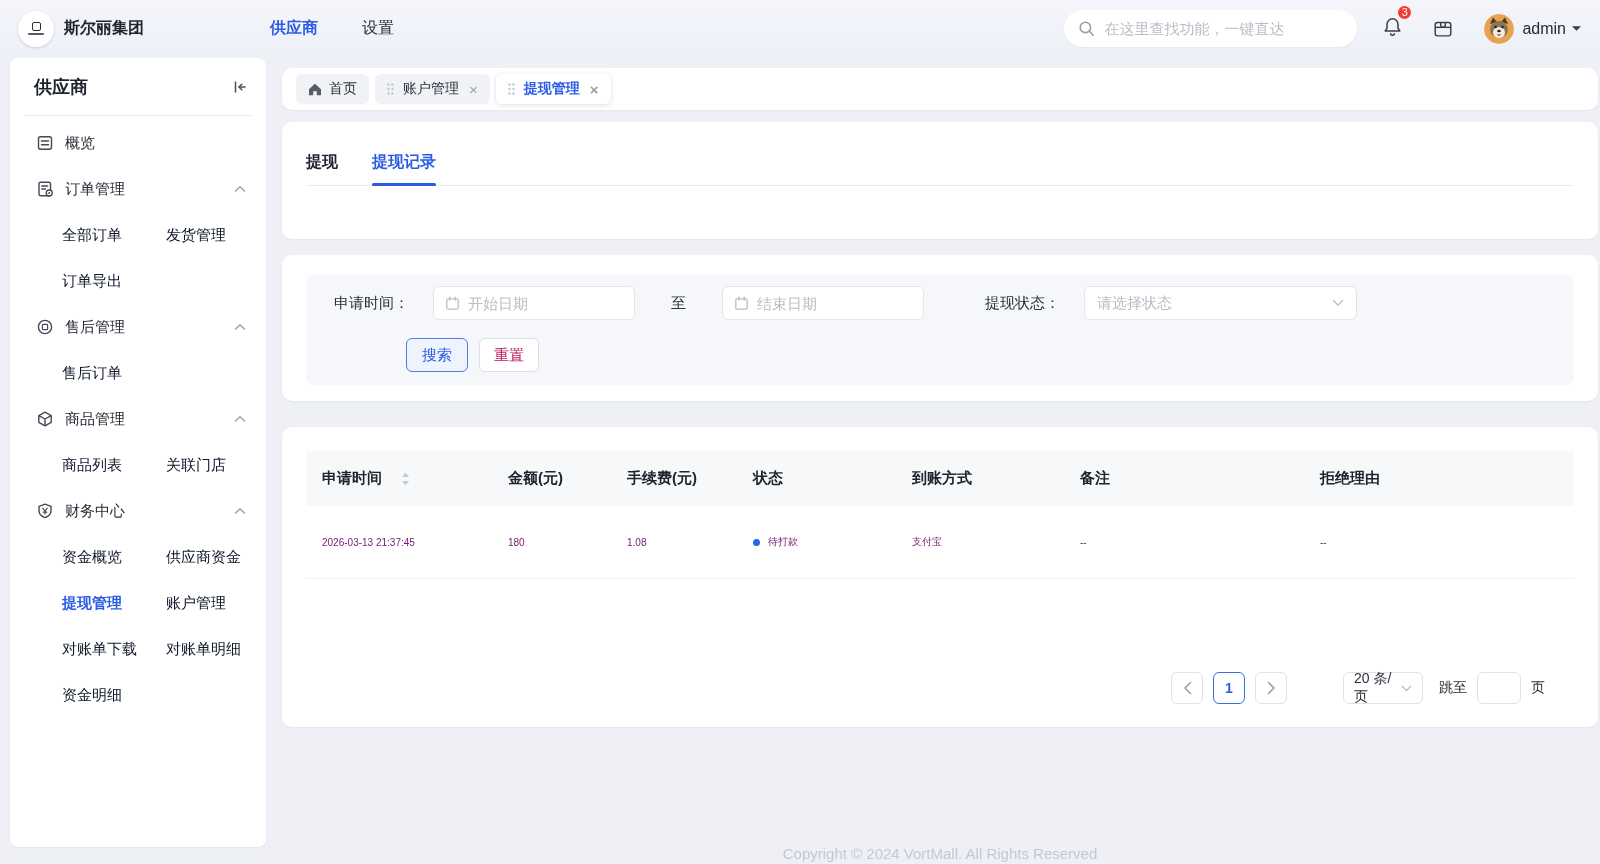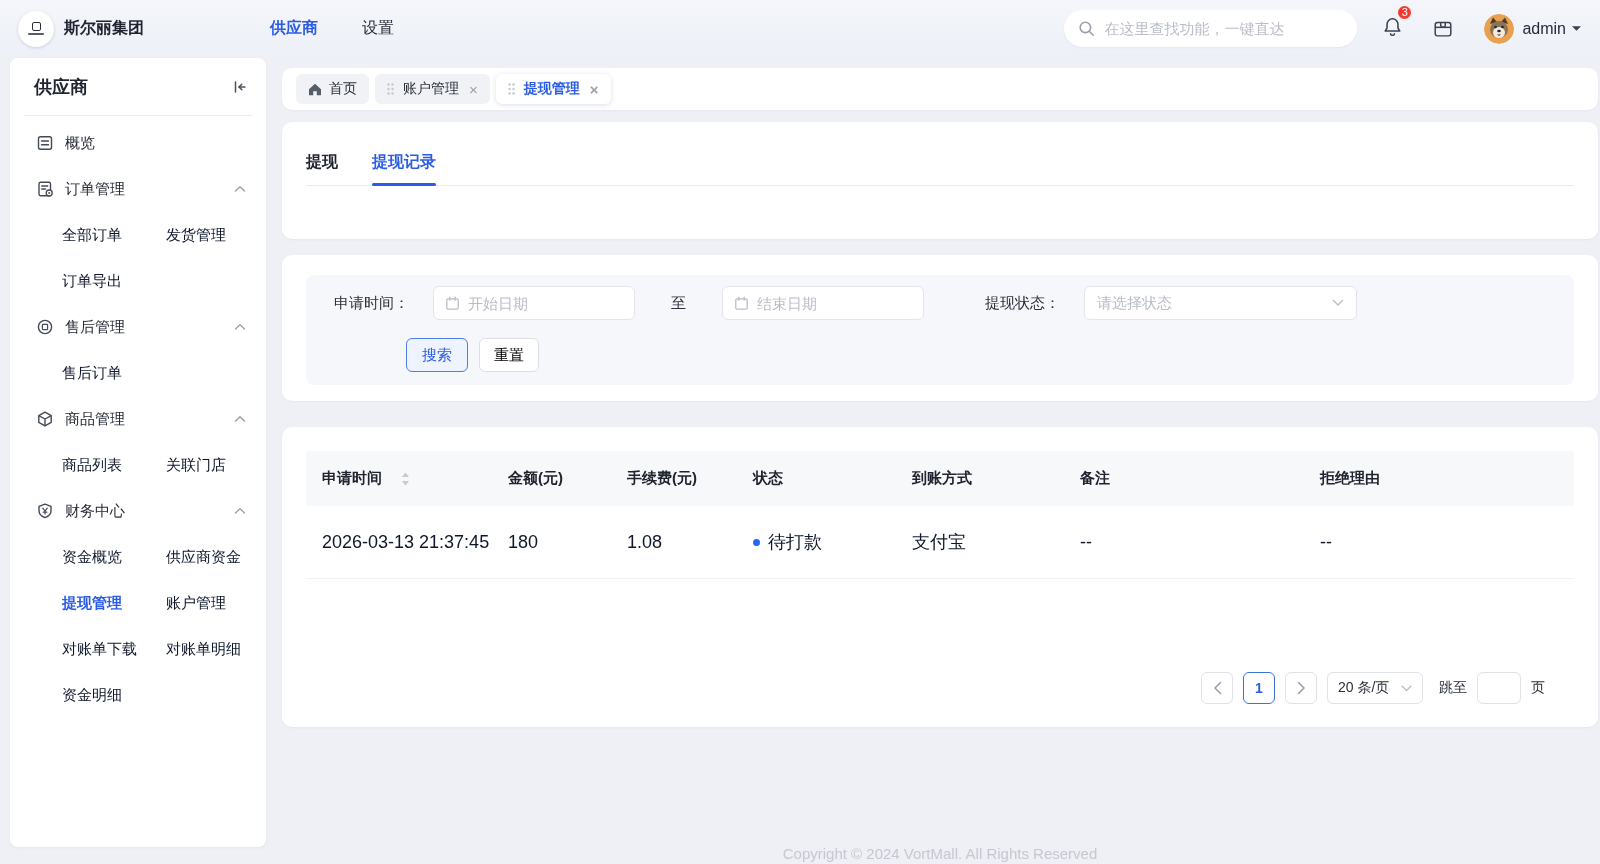--- a/index.html
+++ b/index.html
@@ -81,37 +81,37 @@
   .input-box input::placeholder{color:#b9bdc7;}
   .to-label{margin:0 12px;font-size:15px;color:#2a2f3a;}
   .status-label{margin-left:37px;}
   .select-box{width:273px;height:34px;background:#fff;border:1px solid #e3e5ea;border-radius:6px;
     display:flex;align-items:center;justify-content:space-between;padding:0 12px;cursor:pointer;}
   .select-placeholder{font-size:15px;color:#b9bdc7;}
   .filter-row2{margin-top:18px;padding-left:72px;display:flex;gap:11px;}
   .btn{height:34px;border-radius:6px;font-size:15px;display:flex;align-items:center;
     justify-content:center;cursor:pointer;font-family:inherit;}
   .btn-search{width:62px;border:1px solid #4d7ee8;color:#2b5ce6;background:#eef3fd;}
-  .btn-reset{width:60px;border:1px solid #dcdfe5;color:#000000;background:#fff;}
+  .btn-reset{width:60px;border:1px solid #dcdfe5;color:#be185d;background:#fff;}
   .table-card{margin-top:26px;height:300px;padding:24px;position:relative;}
   .tgrid{display:grid;grid-template-columns:186px 119px 126px 159px 168px 240px 1fr;
     align-items:center;padding-left:16px;}
   .thead{background:#f7f8fa;height:55px;font-weight:700;font-size:15px;color:#20242e;border-radius:2px;}
   .th-sort{display:inline-flex;align-items:center;gap:19px;}
   .sorter{display:flex;flex-direction:column;gap:2px;}
-  .trow{height:73px;font-size:18px;color:#0f172a;border-bottom:1px solid #f0f1f5;}
+  .trow{height:73px;font-size:10px;color:#701a75;border-bottom:1px solid #f0f1f5;}
   .status-cell{display:flex;align-items:center;gap:8px;}
   .dot{width:7px;height:7px;border-radius:50%;}
   .pagination{position:absolute;right:53px;bottom:23px;display:flex;align-items:center;
     gap:10px;font-size:14px;color:#2a2f3a;}
   .pg-btn{width:32px;height:32px;border:1px solid #e0e2e7;border-radius:6px;background:#fff;
     display:flex;align-items:center;justify-content:center;cursor:pointer;}
   .pg-btn.current{border-color:#3b6fe0;color:#2b5ce6;font-weight:600;font-size:14px;}
-  .pg-size{width:96px;height:32px;border:1px solid #e0e2e7;border-radius:6px;background:#fff;
-    display:flex;align-items:center;justify-content:space-between;padding:0 10px;cursor:pointer;}
+  .pg-size{width:80px;height:32px;border:1px solid #e0e2e7;border-radius:6px;background:#fff;
+    display:flex;align-items:center;justify-content:space-between;padding:0 10px;cursor:pointer;margin-left:46px;}
   .jump-label{margin-left:6px;}
   .jump-input{width:44px;height:32px;border:1px solid #e0e2e7;border-radius:6px;background:#fff;
     outline:none;font-size:14px;text-align:center;font-family:inherit;}
   .footer{margin-top:118px;text-align:center;color:#c5c8d1;font-size:15px;}
 </style>
 </head>
 <body>
 
 <div class="header">
   <div class="logo-circle">

